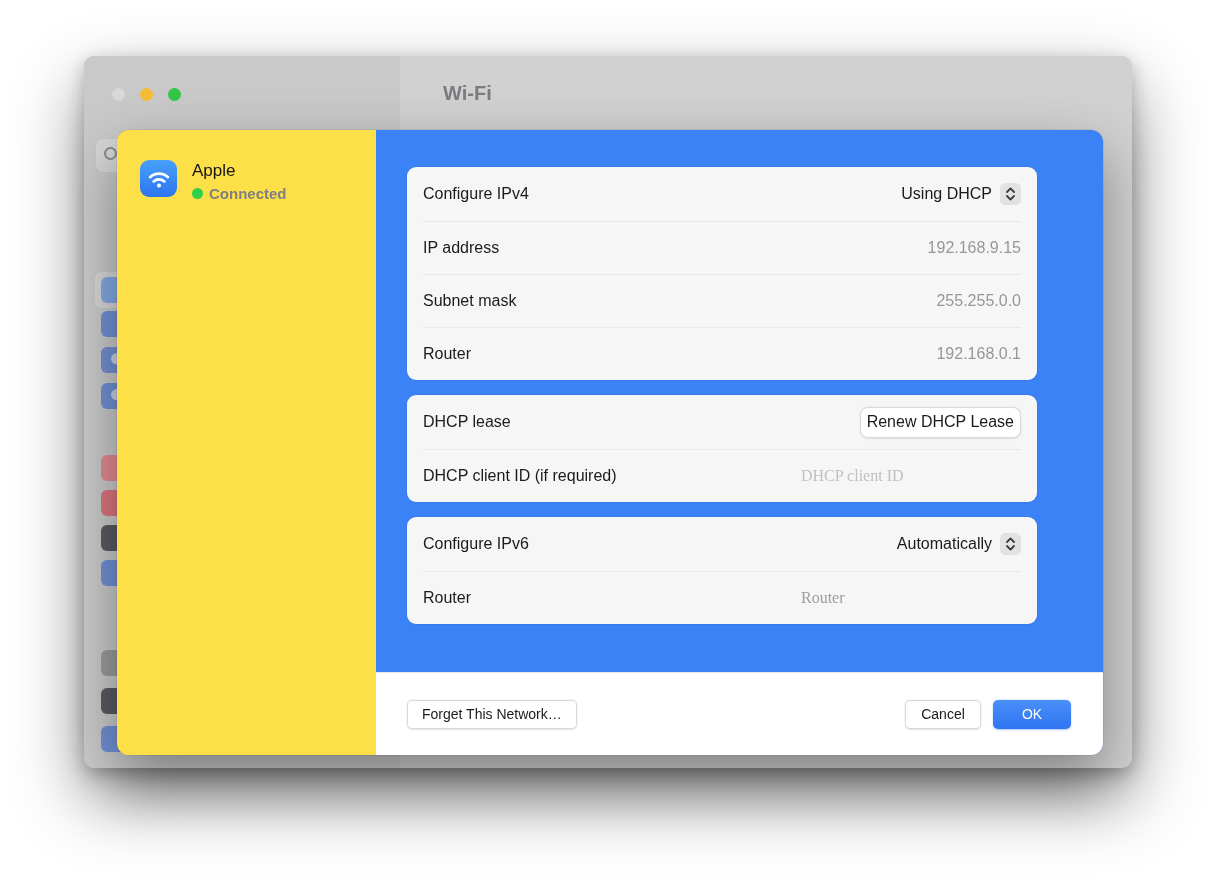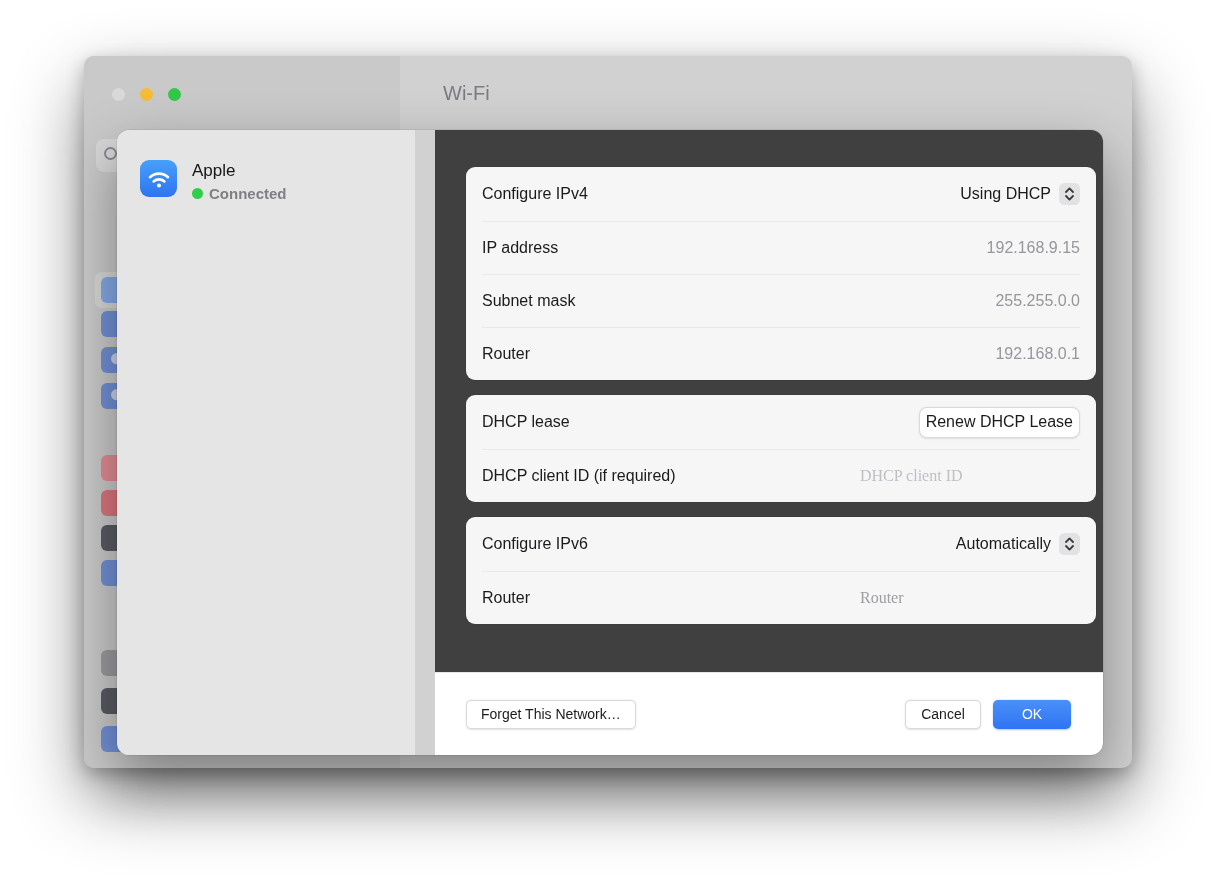--- a/index.html
+++ b/index.html
@@ -11,21 +11,21 @@
     background:#d1d1d2; border-radius:10px;
     box-shadow:0 30px 70px rgba(0,0,0,.45), 0 6px 18px rgba(0,0,0,.25);
     overflow:hidden;
   }
   .win-sidebar-bg { position:absolute; left:0; top:0; width:316px; height:100%; background:#c9c9ca; }
   .traffic { position:absolute; top:32px; width:13px; height:13px; border-radius:50%; }
   .traffic.close { left:28px;  background:#d9d9d9; }
   .traffic.min   { left:56px;  background:#f5bc38; }
   .traffic.zoom  { left:84px;  background:#32c746; }
   .win-title {
-    position:absolute; left:359px; top:26px; font-size:20px; font-weight:normal; color:#7b7b80;
+    position:absolute; left:359px; top:26px; font-size:20px; font-weight:bold; color:#7b7b80;
   }
   .search-remnant {
     position:absolute; left:12px; top:83px; width:46px; height:33px;
     background:#d7d7d8; border-radius:8px;
   }
   .search-ring {
     position:absolute; left:8px; top:8px; width:13px; height:13px;
     border:2px solid #8a8a8e; border-radius:50%;
   }
   .bg-icon {
@@ -36,22 +36,22 @@
   .c-pink{background:#e77d84;} .c-red{background:#e0606a;}
   .c-dark{background:#3d4049;} .c-gray{background:#909094;}
   .bg-sel-row { position:absolute; left:11px; top:216px; width:30px; height:36px; background:#d6d6d7; border-radius:7px; }
 
   
   .sheet {
     position:absolute; left:117px; top:130px; width:986px; height:625px;
     border-radius:12px; overflow:hidden; display:flex;
     box-shadow:0 22px 55px rgba(0,0,0,.38), 0 0 0 .5px rgba(0,0,0,.12);
   }
-  .sheet-sidebar { width:298px; background:#e5e5e5; position:relative; flex:none; }
-  .sheet-content { flex:1; background:#404040; position:relative;margin-left:20px; }
+  .sheet-sidebar { width:259px; background:#fde047; position:relative; flex:none; }
+  .sheet-content { flex:1; background:#3b82f6; position:relative; }
 
   
   .net-icon {
     position:absolute; left:23px; top:30px; width:37px; height:37px; border-radius:9px;
     background:linear-gradient(#47a0f9, #2e74f0);
     display:flex; align-items:center; justify-content:center;
   }
   .net-name { position:absolute; left:75px; top:31px; font-size:17px; color:#151517; }
   .net-status { position:absolute; left:75px; top:55px; display:flex; align-items:center; gap:6px; }
   .status-dot { width:11px; height:11px; border-radius:50%; background:#2fd049; }

